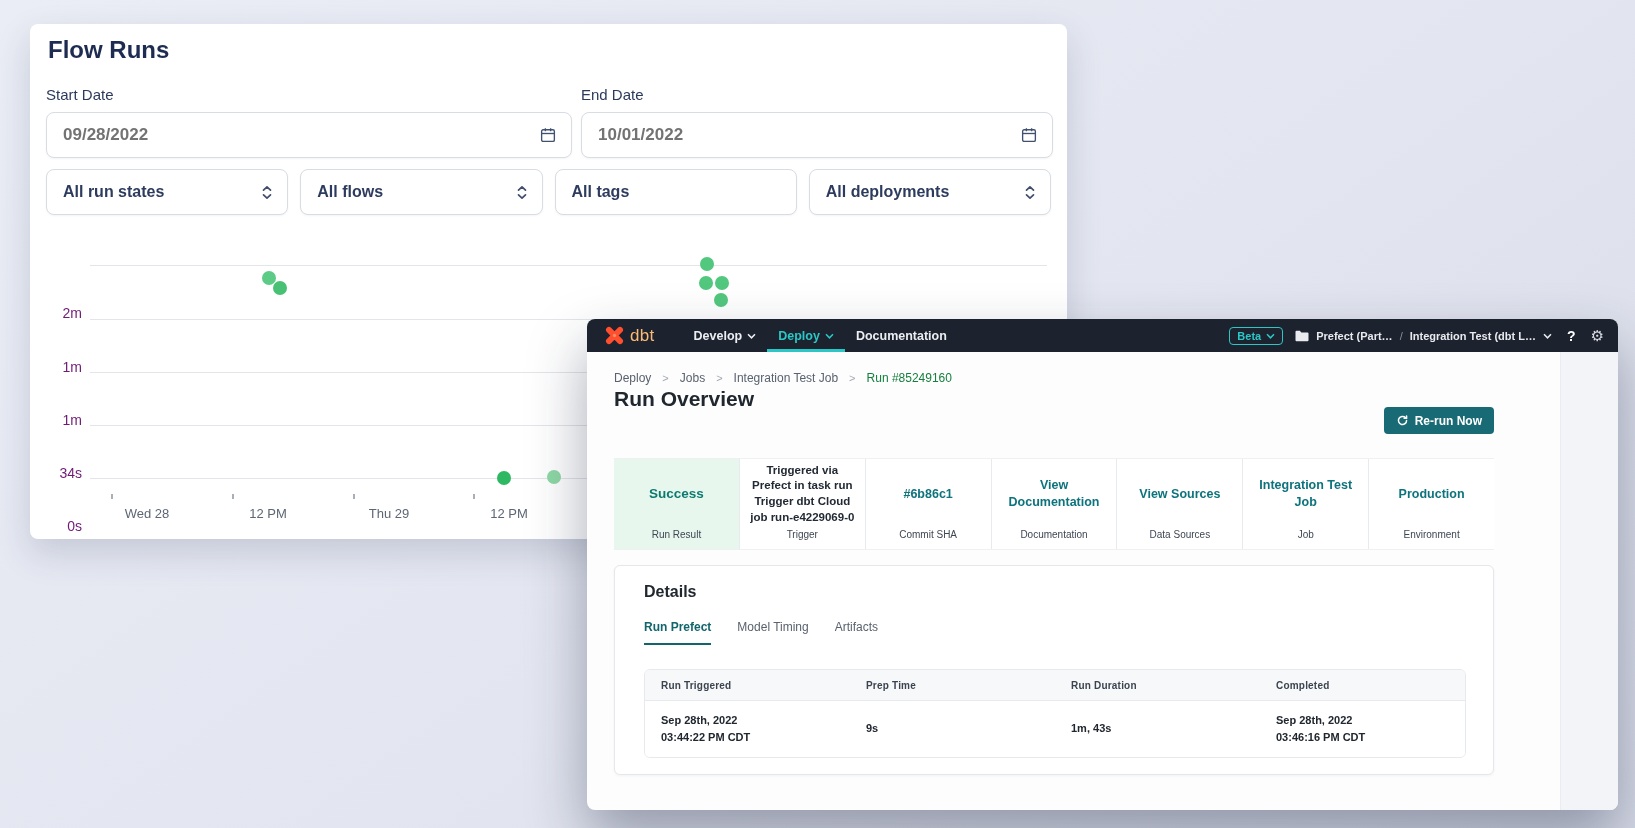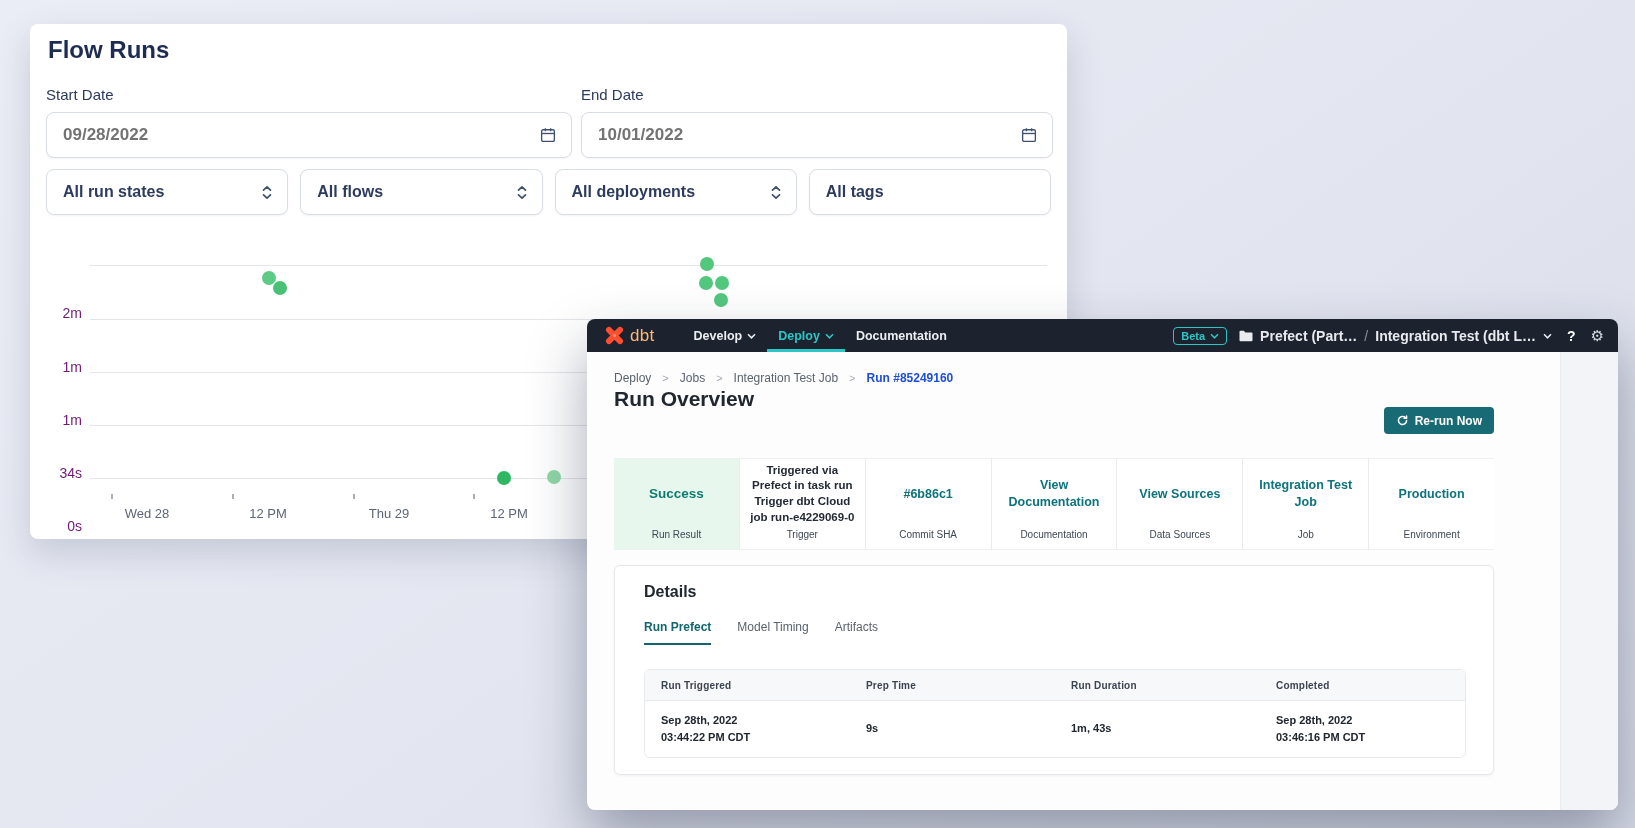--- a/index.html
+++ b/index.html
@@ -37,31 +37,31 @@
   .navbar{position:absolute;left:0;top:0;right:0;height:33px;background:#1c222e;
     display:flex;align-items:center;padding:0 14px 0 18px;box-sizing:border-box;}
   .nav-logo{display:flex;align-items:center;gap:6px;margin-right:28px;}
   .nav-logo .logo-text{color:#fdba74;font-weight:400;font-size:17px;letter-spacing:.3px;}
   .nav-item{height:33px;display:flex;align-items:center;gap:5px;padding:0 11px;
     font-size:12.5px;font-weight:600;color:#eceef1;cursor:pointer;}
   .nav-item.active{color:#2bc7c7;box-shadow:inset 0 -3px 0 #2bc7c7;}
   .nav-right{margin-left:auto;display:flex;align-items:center;gap:12px;}
   .beta-badge{display:flex;align-items:center;gap:5px;border:1.5px solid #2bc7c7;color:#2bc7c7;
     border-radius:4px;padding:2px 7px;font-size:11px;font-weight:700;}
-  .nav-path{display:flex;align-items:center;gap:7px;font-size:14px;color:#e8eaee;font-weight:600;}
+  .nav-path{display:flex;align-items:center;gap:7px;font-size:11px;color:#e8eaee;font-weight:600;}
   .nav-path .sep{color:#8b919c;font-weight:400;}
   .nav-help{color:#fff;font-weight:700;font-size:14px;padding:0 3px;cursor:pointer;}
   .nav-gear{color:#d6d9de;font-size:15px;cursor:pointer;}
   .right-rail{position:absolute;left:973px;top:33px;right:0;bottom:0;background:#f3f4f7;border-left:1px solid #eaecef;}
   .dbt-content{position:absolute;left:27px;top:33px;width:880px;height:458px;}
   .breadcrumb{position:absolute;left:0;top:19px;display:flex;align-items:center;gap:11px;
     font-size:12px;color:#59626e;}
   .breadcrumb .crumb{cursor:pointer;}
   .breadcrumb .sep{color:#a2a8b1;font-size:11px;}
-  .breadcrumb .current{color:#1d4ed8;font-weight:700;}
+  .breadcrumb .current{color:#15803d;font-weight:400;}
   .page-title{position:absolute;left:0;top:35px;font-size:21px;font-weight:700;color:#21272f;}
   .rerun-btn{position:absolute;right:0;top:55px;height:27px;background:#186a74;color:#fff;border:none;
     border-radius:4px;font-size:12px;font-weight:600;display:flex;align-items:center;gap:6px;
     padding:0 12px;cursor:pointer;font-family:"Liberation Sans",sans-serif;}
   .cards-row{position:absolute;left:0;top:106px;width:880px;height:90px;display:flex;
     border-top:1px solid #eef0f2;border-bottom:1px solid #eef0f2;}
   .sum-card{flex:1;position:relative;background:#fff;border-left:1px solid #e8eaed;
     display:flex;align-items:center;justify-content:center;padding:0 8px 20px 8px;box-sizing:border-box;cursor:pointer;}
   .sum-card:first-child{border-left:none;}
   .sum-card .value{font-size:12.5px;font-weight:700;color:#0d737c;text-align:center;line-height:1.35;}
@@ -130,30 +130,30 @@
     <div class="pf-select">
       <span>All flows</span>
       <span>
         <svg width="12" height="15" viewBox="0 0 12 15" fill="none" stroke="#3f4e6b" stroke-width="1.7" stroke-linecap="round" stroke-linejoin="round">
           <path d="M2.5 5.2 L6 1.8 L9.5 5.2"></path>
             <path d="M2.5 9.8 L6 13.2 L9.5 9.8"></path>
         </svg>
       </span>
     </div>
     <div class="pf-select">
+      <span>All tags</span>
+    </div>
+    <div class="pf-select">
       <span>All deployments</span>
       <span>
         <svg width="12" height="15" viewBox="0 0 12 15" fill="none" stroke="#3f4e6b" stroke-width="1.7" stroke-linecap="round" stroke-linejoin="round">
           <path d="M2.5 5.2 L6 1.8 L9.5 5.2"></path>
             <path d="M2.5 9.8 L6 13.2 L9.5 9.8"></path>
         </svg>
       </span>
-    </div>
-    <div class="pf-select">
-      <span>All tags</span>
     </div>
   </div>
 
   <div class="chart">
       <div class="gridline" style="top: 241px; left: 60px; width: 957px;"></div>
       <div class="y-label" style="top: 233px;">2m</div>
       <div class="gridline" style="top: 295px; left: 60px; width: 957px;"></div>
       <div class="y-label" style="top: 287px;">1m</div>
       <div class="gridline" style="top: 348px; left: 60px; width: 957px;"></div>
       <div class="y-label" style="top: 340px;">1m</div>

